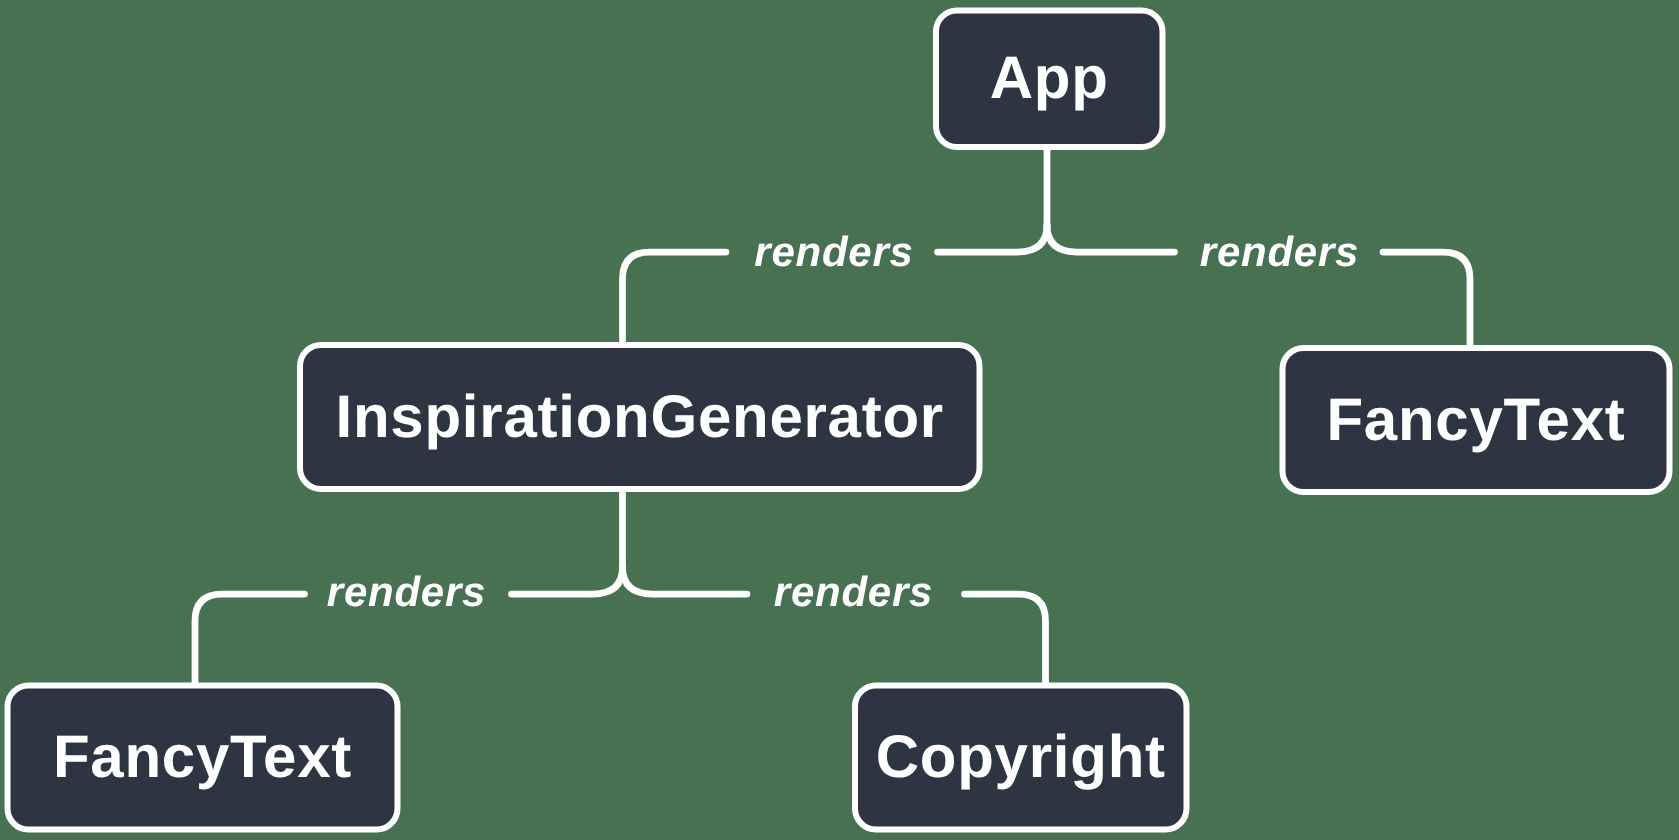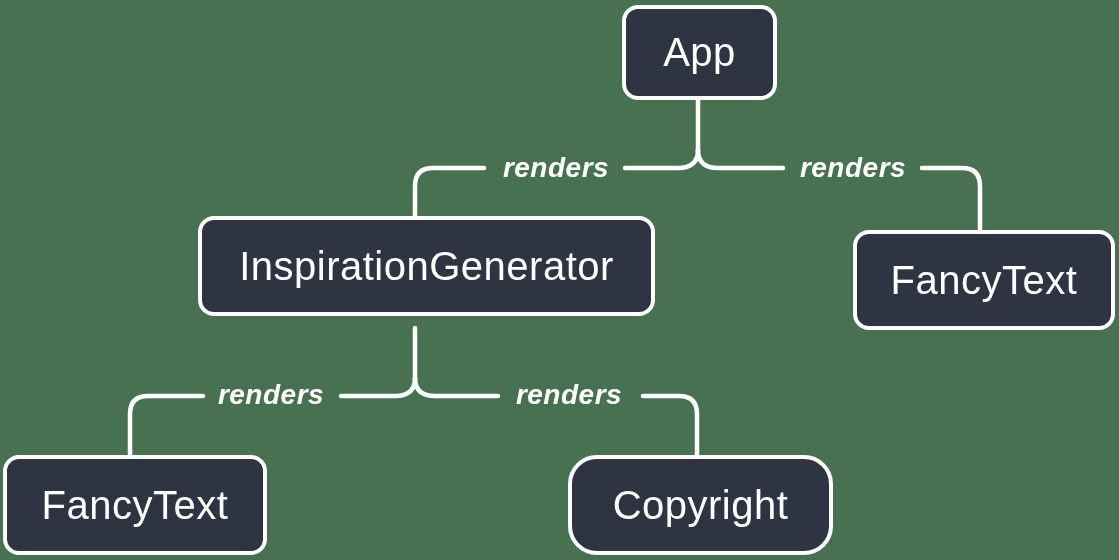--- a/index.html
+++ b/index.html
@@ -32,21 +32,21 @@
     position: absolute;
     box-sizing: border-box;
     background: #2e3442;
     border: 4px solid #ffffff;
     border-radius: 16px;
     color: #ffffff;
     display: flex;
     align-items: center;
     justify-content: center;
     font-size: 40px;
-    font-weight: 400;
+    font-weight: 700;
     letter-spacing: 0.5px;
     white-space: nowrap;
   }
   .edge-label {
     position: absolute;
     transform: translate(-50%, -50%);
     color: #ffffff;
     font-size: 28px;
     font-weight: 700;
     letter-spacing: 0.5px;
@@ -71,27 +71,27 @@
     <path d="M 415 328 V 380"></path>
     <path d="M 415 378 Q 415 396 395 396 L 341 396"></path>
     <path d="M 415 378 Q 415 396 435 396 L 498 396"></path>
 
     <path d="M 203 396 H 148 Q 130 396 130 414 V 455"></path>
     <path d="M 643 396 H 679 Q 697 396 697 414 V 455"></path>
   </svg>
 
   <div class="node" style="left:622px; top:5px; width:155px; height:95px;">App</div>
 
-  <div class="node" style="left:198px; top:216px; width:457px; height:100px;">InspirationGenerator</div>
+  <div class="node" style="left:198px; top:228px; width:457px; height:100px;">InspirationGenerator</div>
 
   <div class="node" style="left:853px; top:230px; width:262px; height:100px;">FancyText</div>
 
   <div class="node" style="left:3px; top:455px; width:264px; height:100px;">FancyText</div>
 
-  <div class="node" style="left:568px; top:455px; width:265px; height:100px;border-radius:29px;">Copyright</div>
+  <div class="node" style="left:568px; top:455px; width:225px; height:100px;">Copyright</div>
 
   <div class="edge-label" style="left:556px; top:168px;">renders</div>
 
   <div class="edge-label" style="left:853px; top:168px;">renders</div>
 
   <div class="edge-label" style="left:271px; top:395px;">renders</div>
 
   <div class="edge-label" style="left:569px; top:395px;">renders</div>
 
 </div>

